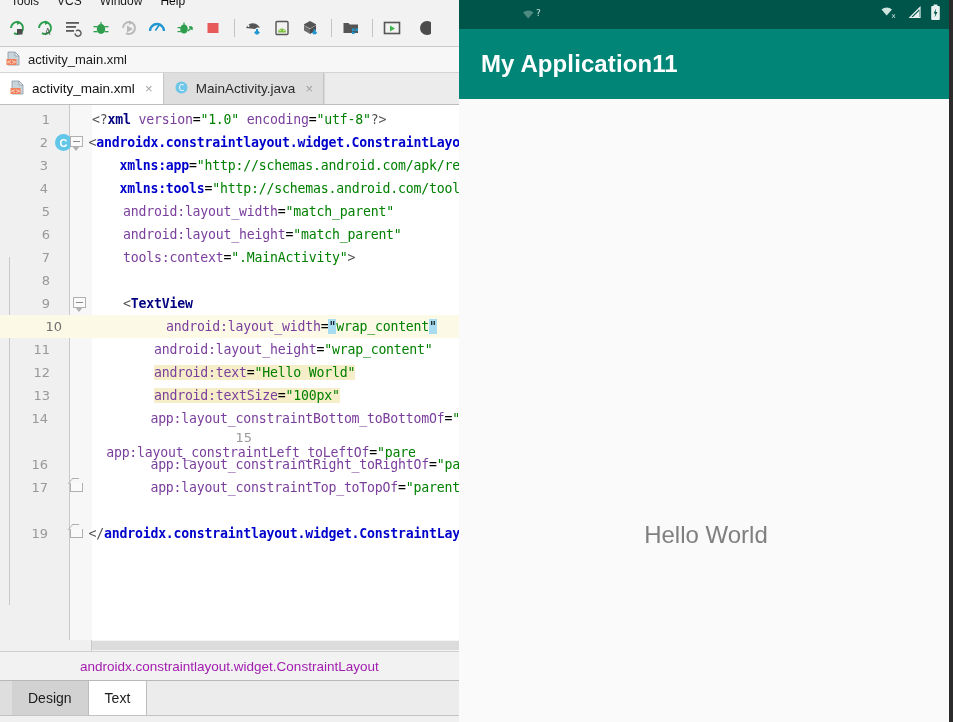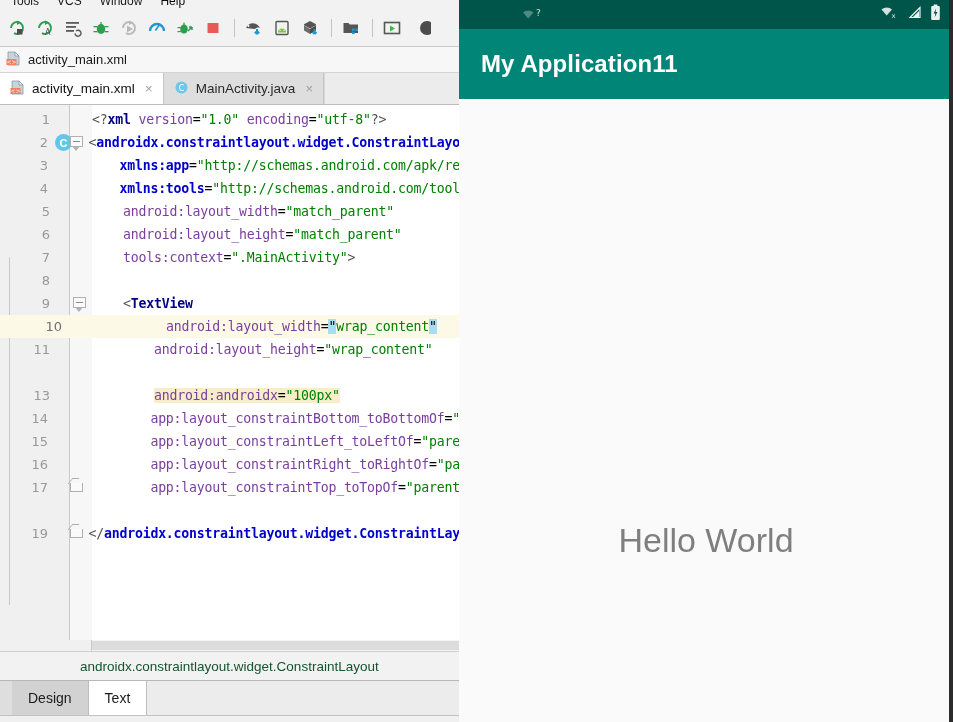--- a/index.html
+++ b/index.html
@@ -198,21 +198,21 @@
 
   
   .bcrumb {
     position: absolute; left: 0; top: 651px;
     width: 460px; height: 30px;
     background: #f2f2f2;
     border-top: 1px solid #d0d0d0;
     border-bottom: 1px solid #b8b8b8;
     display: flex; align-items: center;
     padding-left: 80px;
-    font-size: 13.5px; color: #14532d;
+    font-size: 13.5px; color: #a21caf;
   }
 
   
   .dtabs {
     position: absolute; left: 0; top: 681px;
     width: 460px; height: 34px;
     background: #dedede;
     display: flex; align-items: stretch;
     padding-left: 12px;
   }
@@ -258,21 +258,21 @@
     letter-spacing: 0.1px;
   }
   .emu-content {
     position: relative;
     width: 494px; height: 623px;
     background: #fafafa;
   }
   .emu-hello {
     position: absolute; left: 0; top: 0; width: 494px;
     text-align: center;
-    font-size: 34px; color: #7f7f7f;
+    font-size: 24px; color: #7f7f7f;
     font-family: "Liberation Sans", sans-serif;
   }
   .emu-rightedge {
     position: absolute; right: 0; top: 0;
     width: 4px; height: 722px; background: #2b2b2b;
   }
 </style>
 </head>
 <body>
 
@@ -535,36 +535,42 @@
           <span class="code">        <span class="c-attr">android:layout_width</span>=<span class="hl-sel">"</span><span class="c-val">wrap_content</span><span class="hl-sel">"</span></span>
         </div>
 
         <div class="ln" style="top:233px;">
           <span class="num">11</span>
           <span class="gmark"></span>
           <span class="fold"></span>
           <span class="code">        <span class="c-attr">android:layout_height</span>=<span class="c-val">"wrap_content"</span></span>
         </div>
 
+        <div class="ln" style="top:256px;">
+          <span class="num">12</span>
+          <span class="gmark"></span>
+          <span class="fold"></span>
+          <span class="code">        <span class="hl-line"><span class="c-attr">android:text</span>=<span class="c-val">"Hello World"</span></span></span>
+        </div>
 
         <div class="ln" style="top:279px;">
           <span class="num">13</span>
           <span class="gmark"></span>
           <span class="fold"></span>
-          <span class="code">        <span class="hl-line"><span class="c-attr">android:androidx</span>=<span class="c-val">"100px"</span></span></span>
+          <span class="code">        <span class="hl-line"><span class="c-attr">android:textSize</span>=<span class="c-val">"100px"</span></span></span>
         </div>
 
         <div class="ln" style="top:302px;">
           <span class="num">14</span>
           <span class="gmark"></span>
           <span class="fold"></span>
           <span class="code">        <span class="c-attr">app:layout_constraintBottom_toBottomOf</span>=<span class="c-val">"</span></span>
         </div>
 
-        <div class="ln" style="top:325px;">
+        <div class="ln" style="top:325px;flex-direction:column;">
           <span class="num">15</span>
           <span class="gmark"></span>
           <span class="fold"></span>
           <span class="code">        <span class="c-attr">app:layout_constraintLeft_toLeftOf</span>=<span class="c-val">"pare</span></span>
         </div>
 
         <div class="ln" style="top:348px;">
           <span class="num">16</span>
           <span class="gmark"></span>
           <span class="fold"></span>

